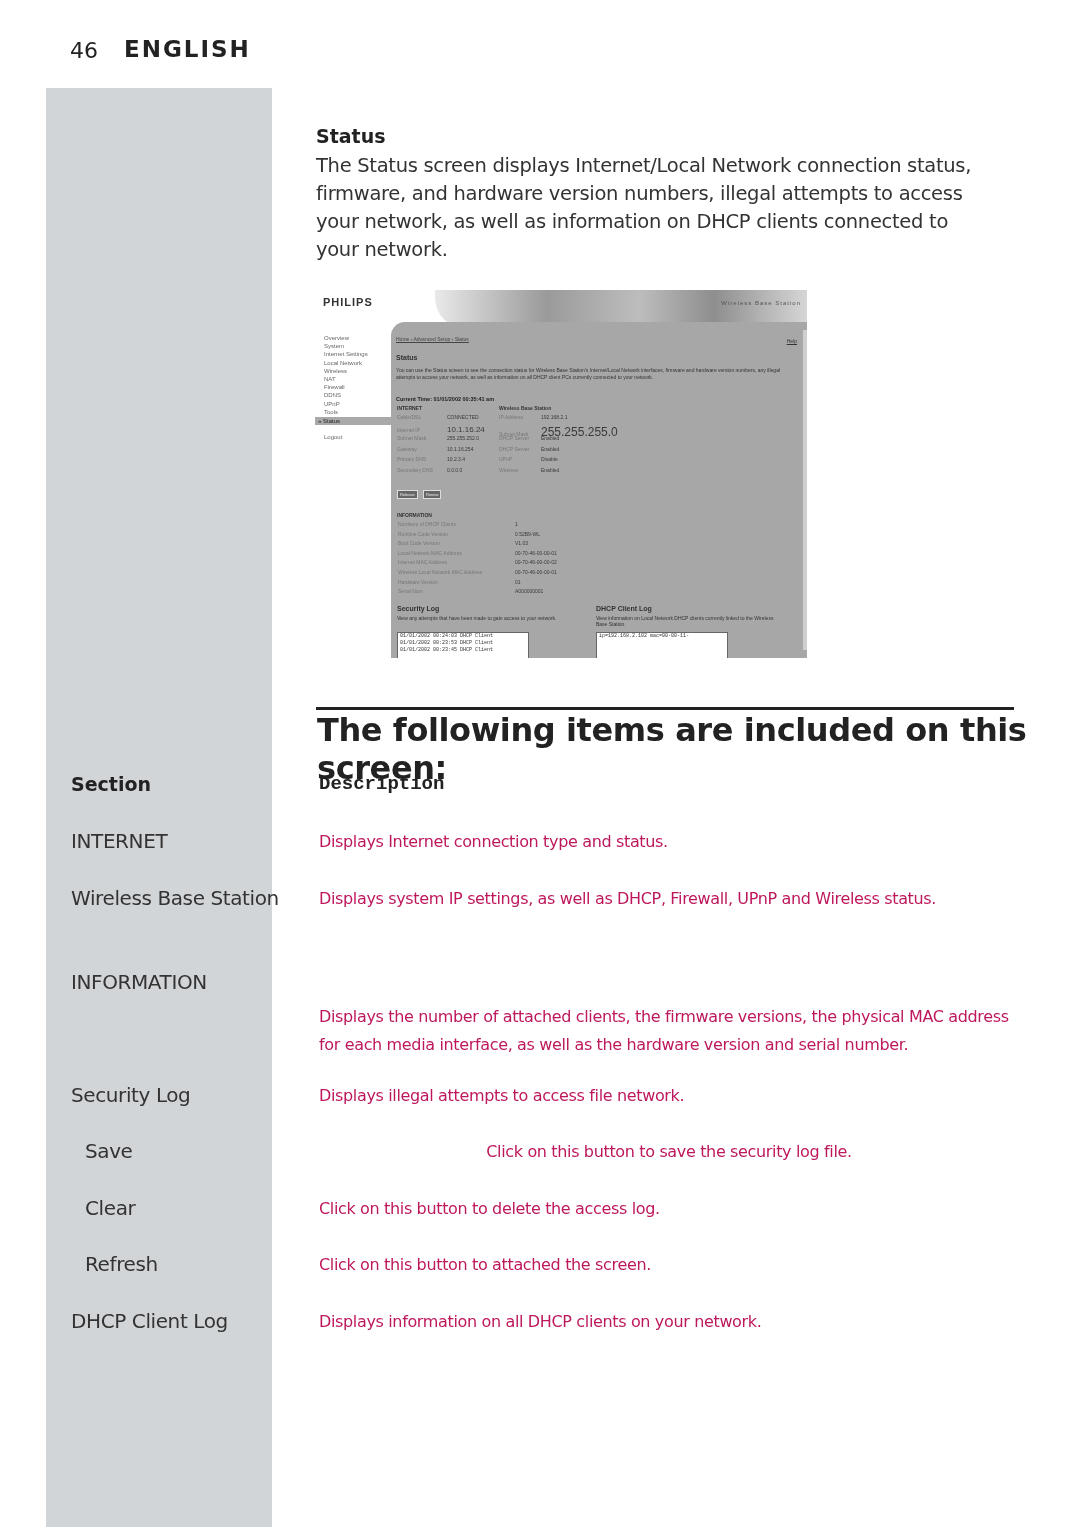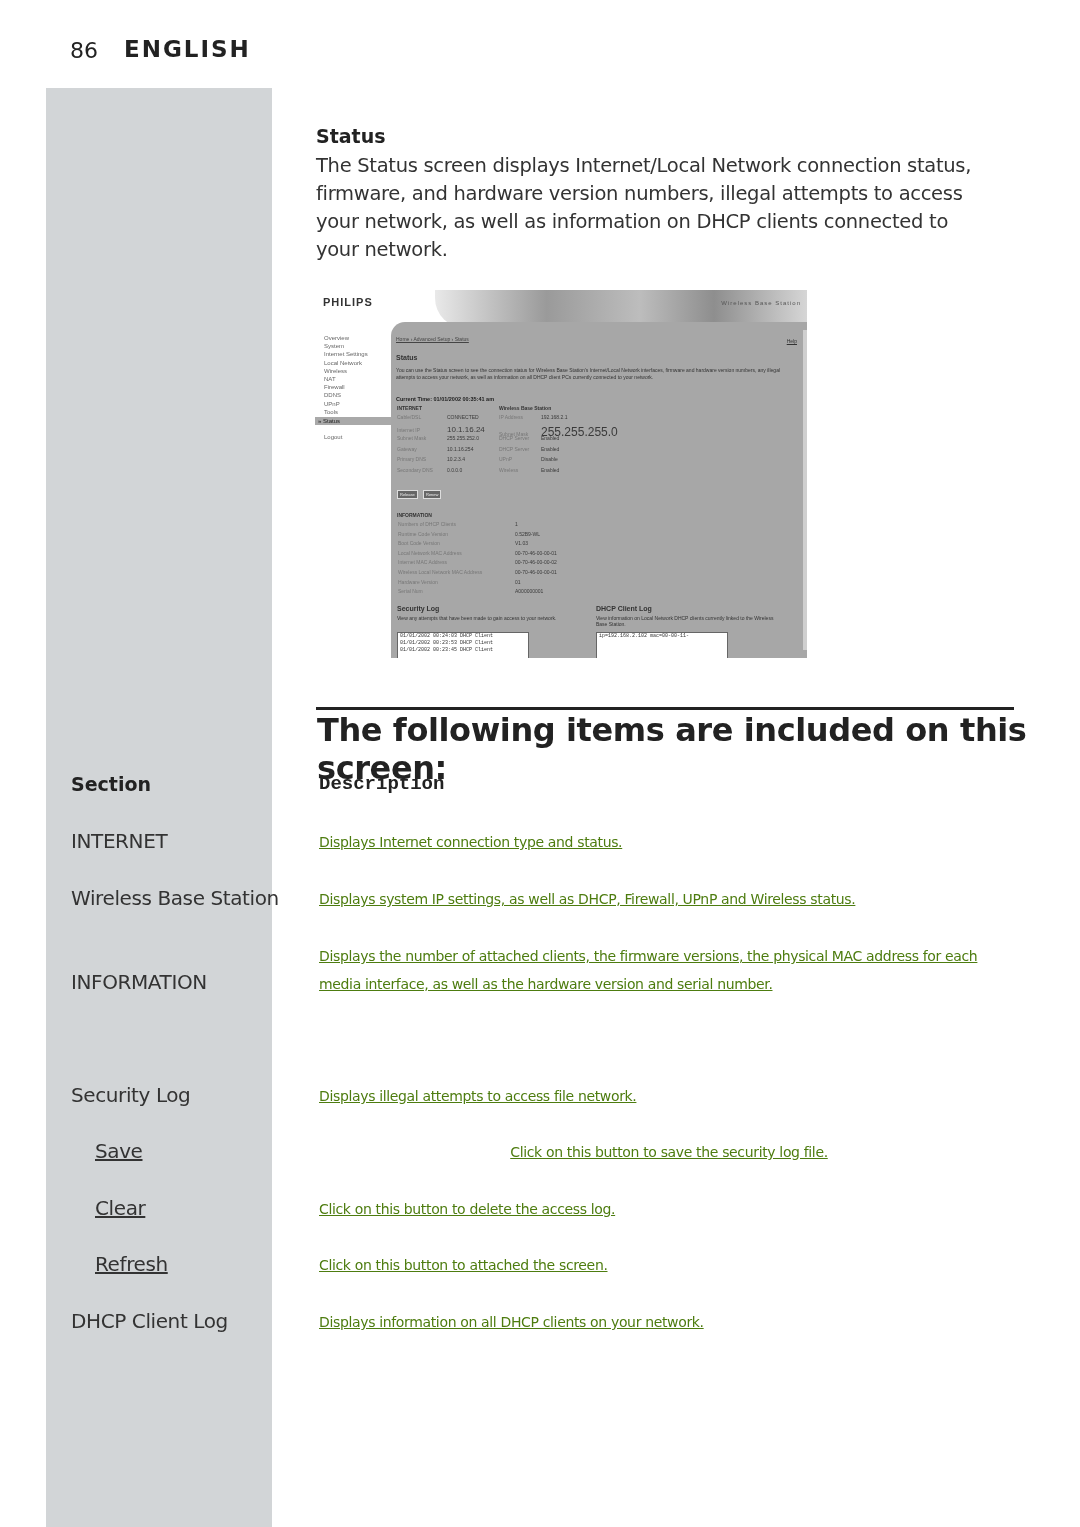--- a/index.html
+++ b/index.html
@@ -35,27 +35,27 @@
   .shot-btn { position:absolute; top:168px; height:7px; font-size:4px; background:#666; color:#eee; border:1px solid #ddd; padding:0 2px; line-height:7px; }
   .shot-info-h { position:absolute; left:6px; top:190px; font-size:5px; font-weight:bold; color:#333; }
   .shot-log-h { position:absolute; top:315px; font-size:7px; font-weight:bold; color:#333; }
   .shot-log-d { position:absolute; top:324px; width:190px; font-size:5px; line-height:6px; color:#333; }
   .shot-log-box { position:absolute; top:342px; height:30px; background:#fff; border:1px solid #666; font-family:"Liberation Mono", monospace; font-size:5px; line-height:7px; color:#333; padding-left:2px; overflow:hidden; }
 
   .rule { position:absolute; left:316px; top:707px; width:698px; height:3px; background:#222; }
   .following { position:absolute; left:317px; top:711px; font-size:32px; font-weight:bold; color:#222; letter-spacing:-0.4px; }
   .col-head { position:absolute; top:773px; font-size:19px; font-weight:bold; color:#222; }
   .row-sec { position:absolute; left:71px; font-size:20px; color:#333; letter-spacing:-0.4px; }
-  .row-sec.indent { left:95px;text-decoration:underline; }
-  .row-desc { position:absolute; left:319px; width:700px; font-size:14px; line-height:28px; color:#4d7c0f; letter-spacing:-0.35px;text-decoration:underline; }
+  .row-sec.indent { left:85px; }
+  .row-desc { position:absolute; left:319px; width:700px; font-size:16px; line-height:28px; color:#be185d; letter-spacing:-0.35px; }
 </style>
 </head>
 <body>
 
-<div class="page-num">86</div>
+<div class="page-num">46</div>
 <div class="lang">ENGLISH</div>
 <div class="sidebar"></div>
 
 <div class="status-title">Status</div>
 <div class="status-para">The Status screen displays Internet/Local Network connection status, firmware, and hardware version numbers, illegal attempts to access your network, as well as information on DHCP clients connected to your network.</div>
 
 <div class="shot">
   <div class="shot-banner">
     <span class="shot-brand">Wireless Base Station</span>
   </div>
@@ -139,21 +139,21 @@
 <div class="col-head" style="left:71px;">Section</div>
 <div class="col-head" style="left:319px;font-family:Liberation Mono, monospace;">Description</div>
 
 <div class="row-sec" style="top:829px;">INTERNET</div>
 <div class="row-desc" style="top:828px;">Displays Internet connection type and status.</div>
 
 <div class="row-sec" style="top:886px;">Wireless Base Station</div>
 <div class="row-desc" style="top:885px;">Displays system IP settings, as well as DHCP, Firewall, UPnP and Wireless status.</div>
 
 <div class="row-sec" style="top:970px;">INFORMATION</div>
-<div class="row-desc" style="top:942px;">Displays the number of attached clients, the firmware versions, the physical MAC address for each media interface, as well as the hardware version and serial number.</div>
+<div class="row-desc" style="top:1003px;">Displays the number of attached clients, the firmware versions, the physical MAC address for each media interface, as well as the hardware version and serial number.</div>
 
 <div class="row-sec" style="top:1083px;">Security Log</div>
 <div class="row-desc" style="top:1082px;">Displays illegal attempts to access file network.</div>
 
 <div class="row-sec indent" style="top:1139px;">Save</div>
 <div class="row-desc" style="top:1138px;text-align:center;">Click on this button to save the security log file.</div>
 
 <div class="row-sec indent" style="top:1196px;">Clear</div>
 <div class="row-desc" style="top:1195px;">Click on this button to delete the access log.</div>
 

